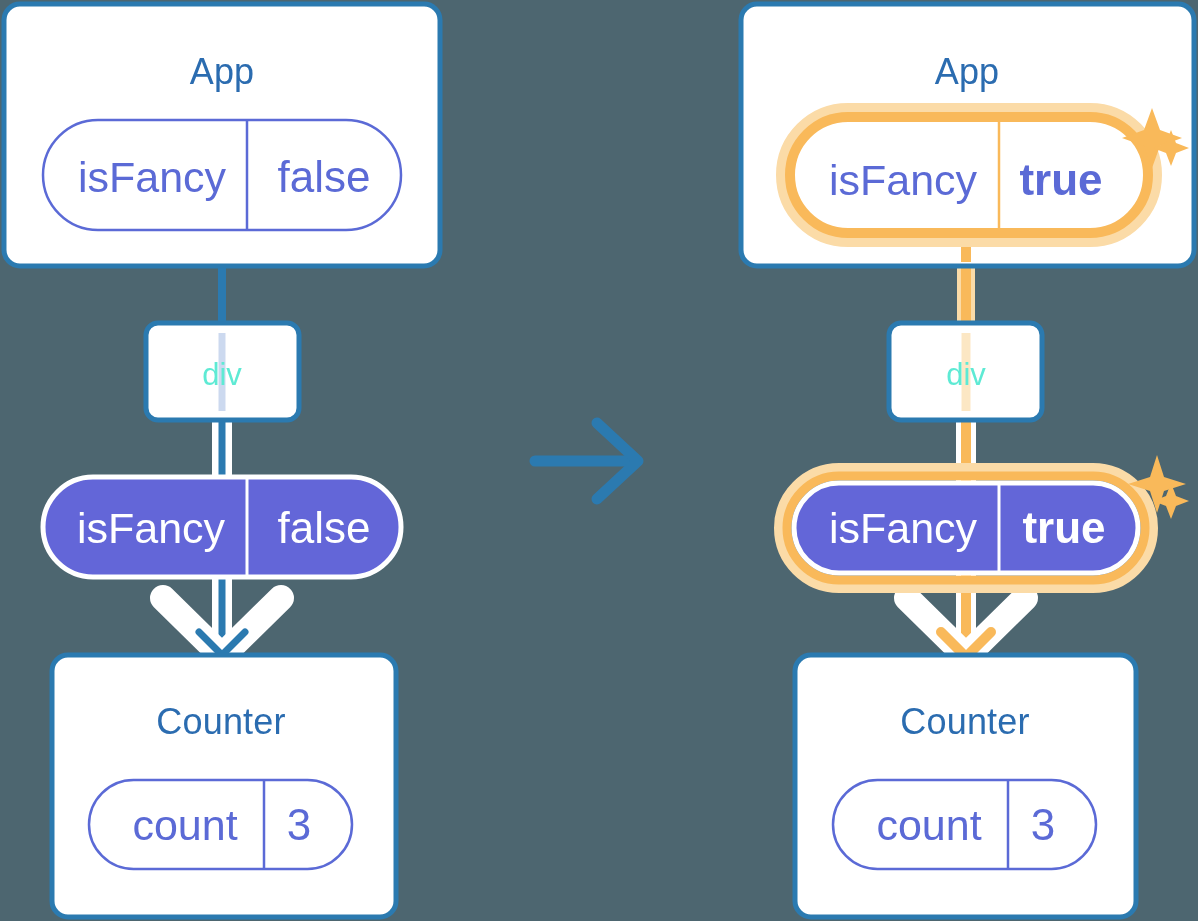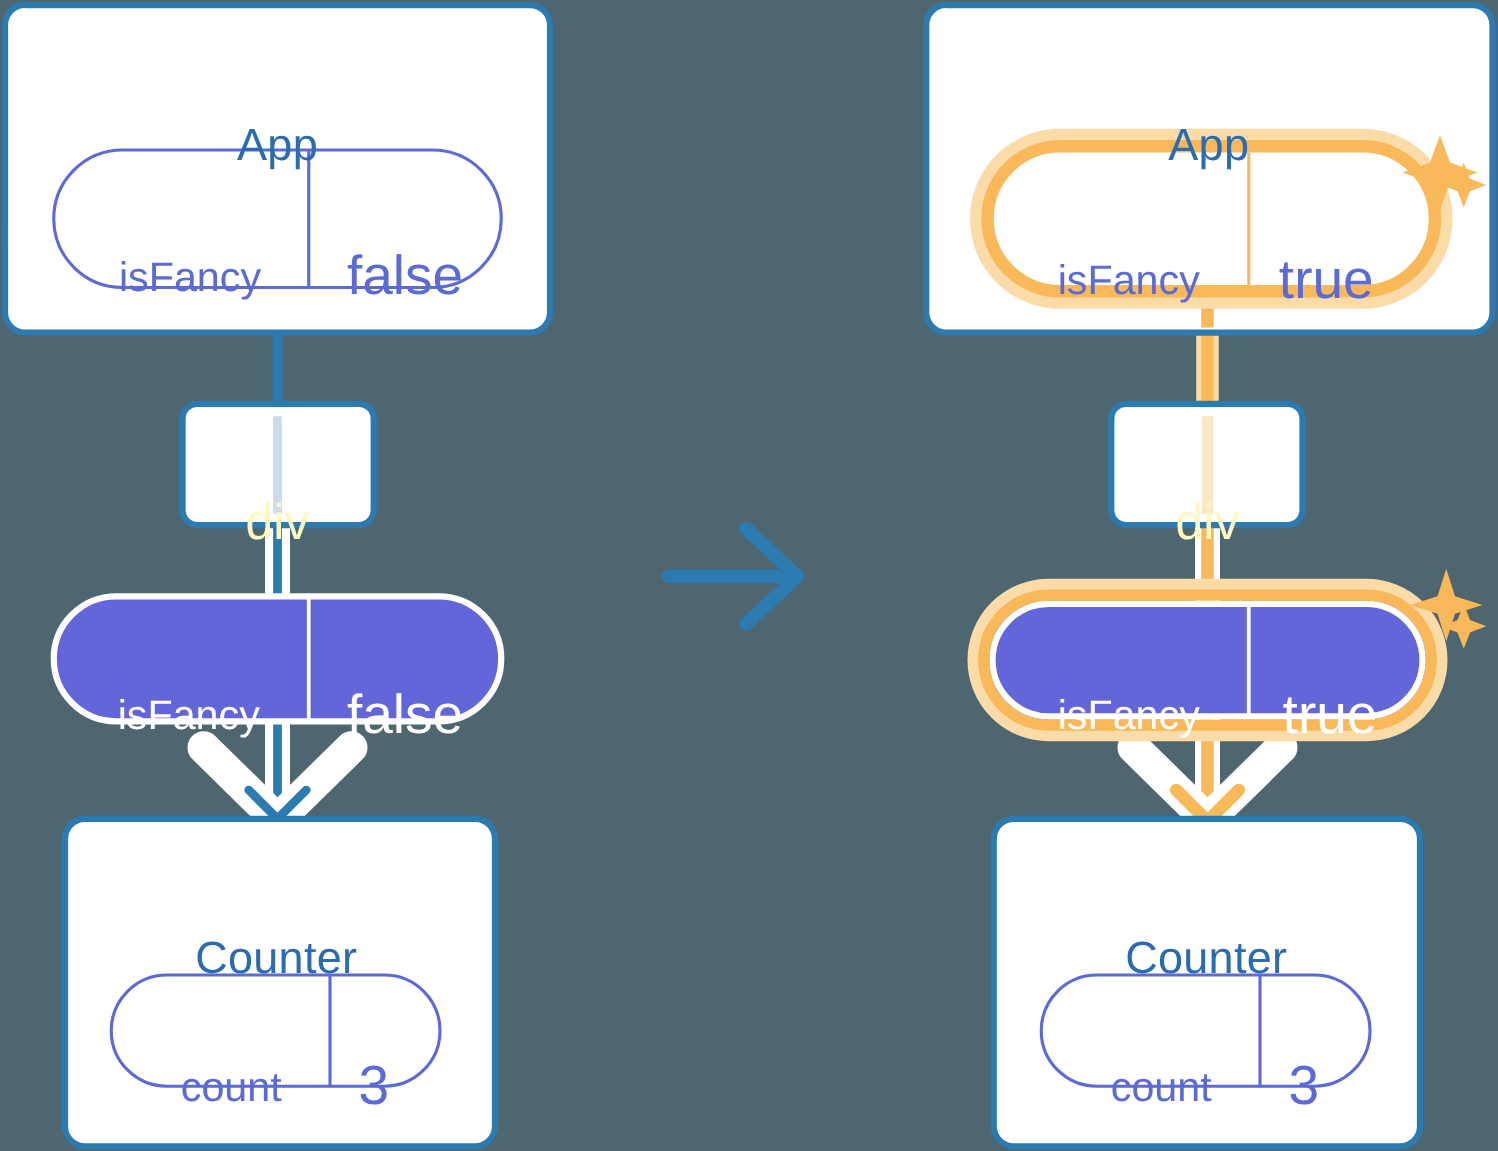--- a/index.html
+++ b/index.html
@@ -17,29 +17,29 @@
     position:absolute;
     white-space:nowrap;
     pointer-events:none;
     line-height:1;
   }
   .box-title{
     color:#2b6cb0;
     font-size:36px;
     letter-spacing:.2px;
   }
-  .pill-key{font-size:33px;}
+  .pill-key{font-size:43px;}
   .pill-val{font-size:44px;}
   .key-blue{color:#5b6ad6;}
   .val-blue{color:#5b6ad6;}
   .key-white{color:#ffffff;}
   .val-white{color:#ffffff;}
-  .bold{font-weight:normal;}
-  .div-txt{color:#fef9c3;font-size:40px;}
-  .ctr{transform:translate(-50%,-50%);margin-top:44px;}
+  .bold{font-weight:bold;}
+  .div-txt{color:#5eead4;font-size:31px;}
+  .ctr{transform:translate(-50%,-50%);}
 </style>
 </head>
 <body>
 
 <div class="stage">
 
   <svg class="svg-layer" viewBox="0 0 1198 921" xmlns="http://www.w3.org/2000/svg">
 
     <defs>
       <filter id="glowL" x="-60%" y="-60%" width="220%" height="220%">

